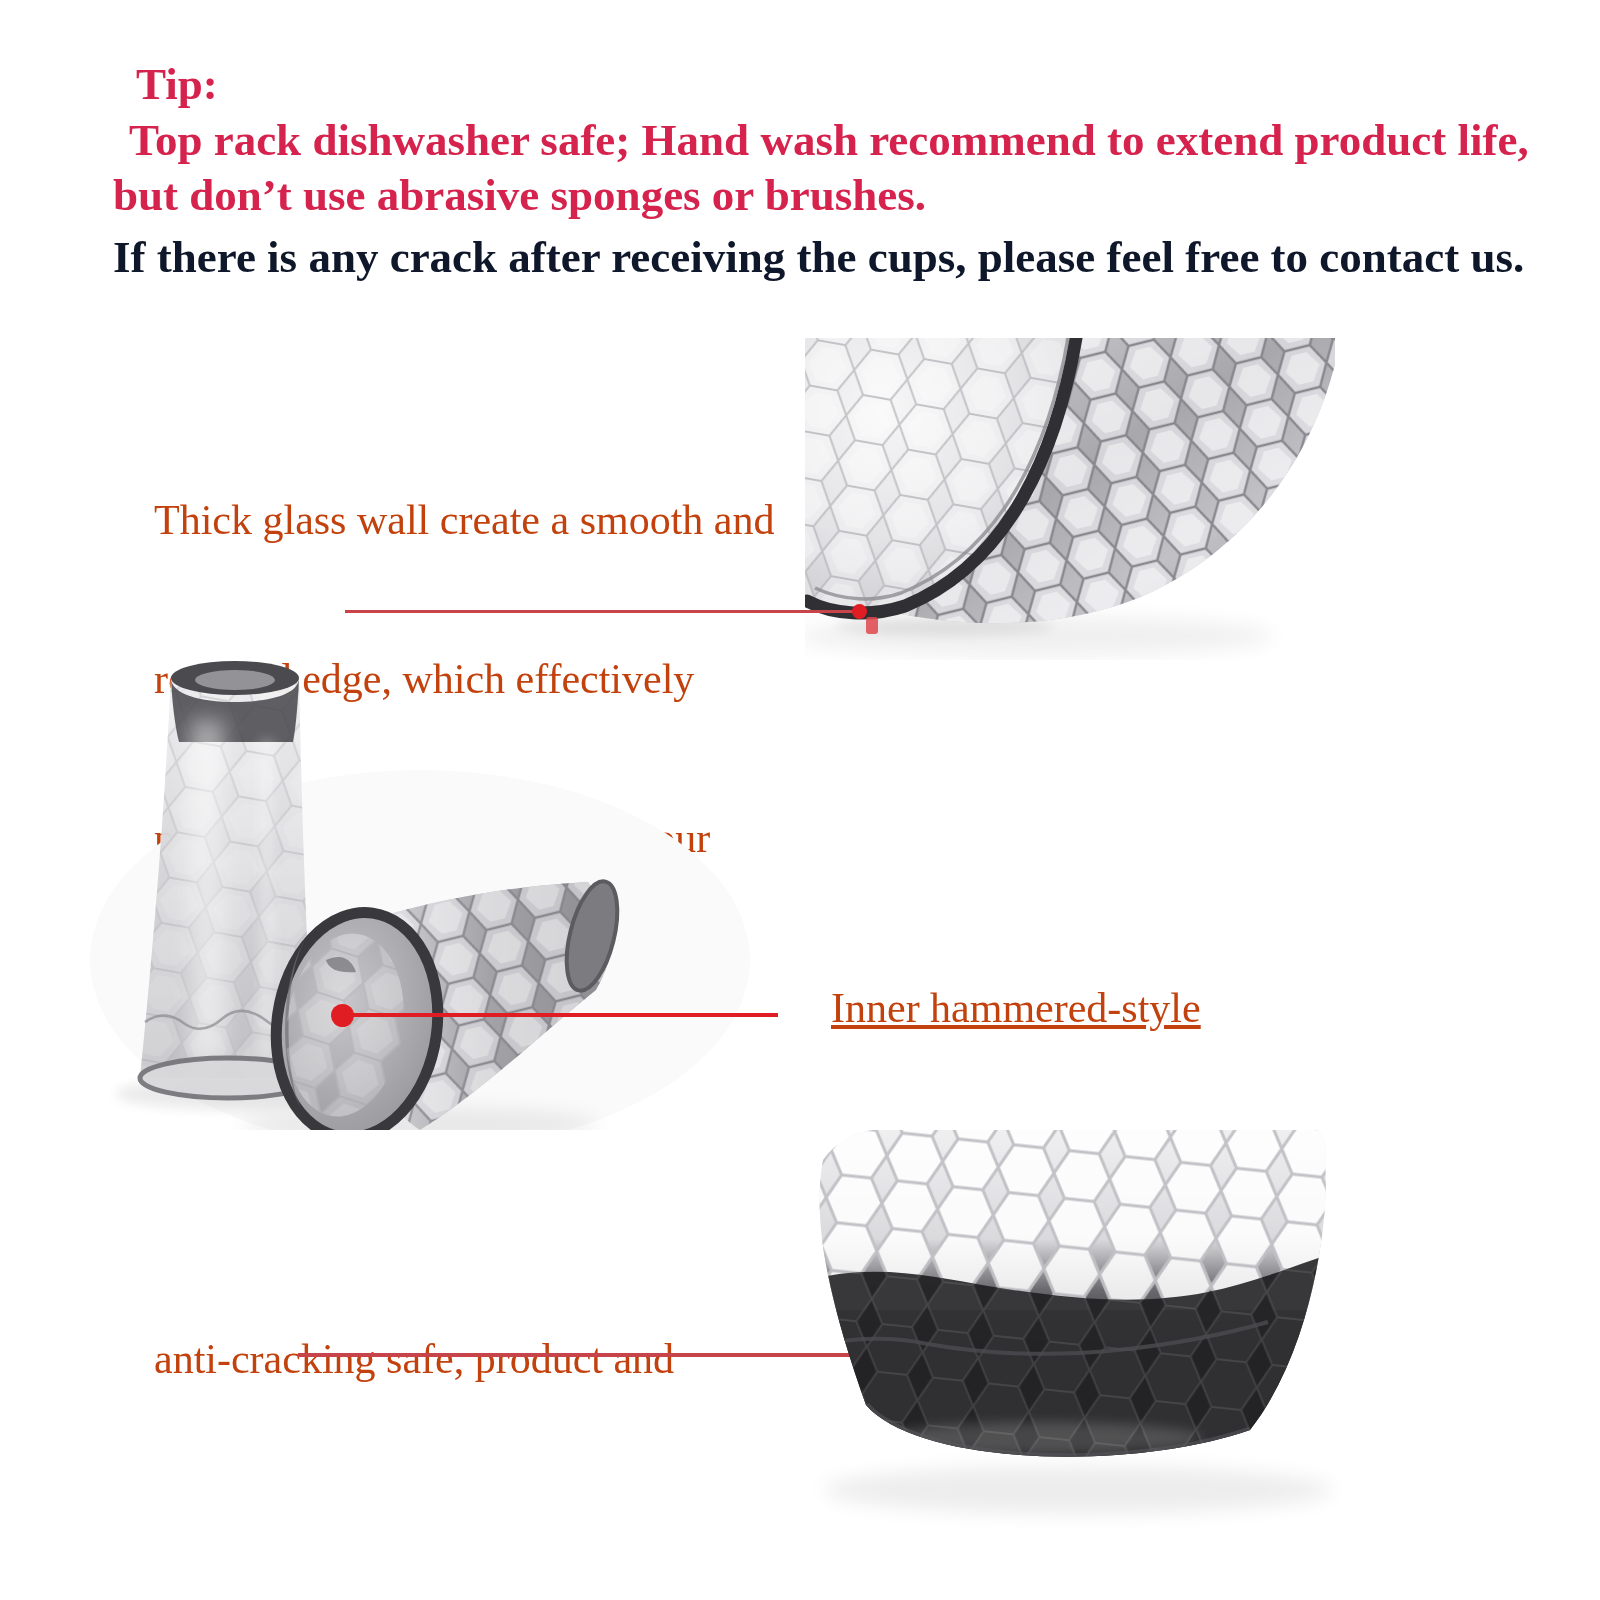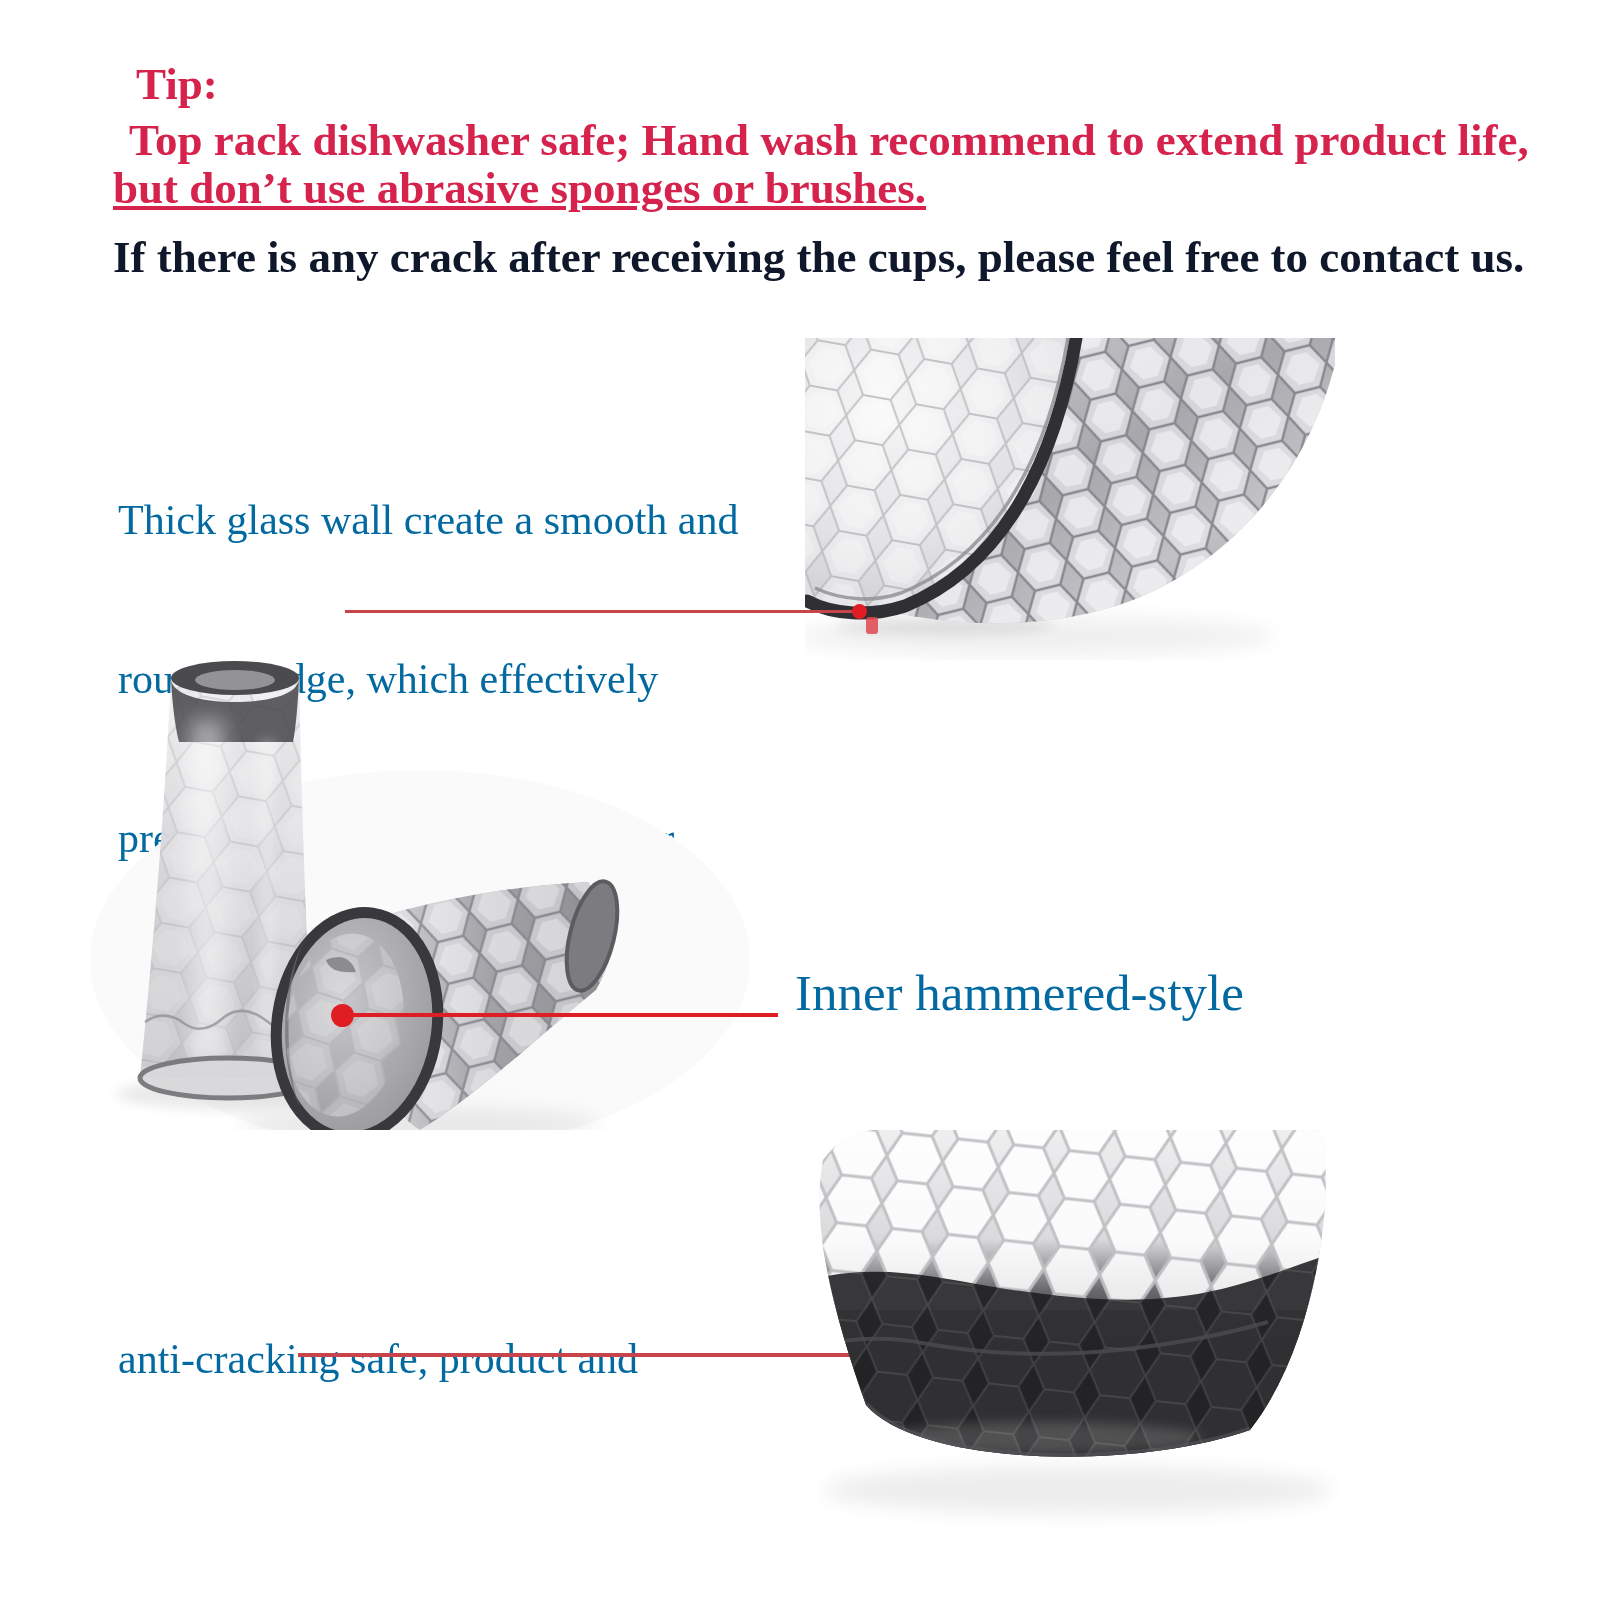--- a/index.html
+++ b/index.html
@@ -8,27 +8,27 @@
     font-family:"Liberation Serif","DejaVu Serif",serif;
   }
   .abs{position:absolute;}
   
   .tip-line{
     position:absolute;left:113px;white-space:pre-wrap;
     font-weight:bold;font-size:45px;line-height:1.1;color:#d6234d;letter-spacing:0px;
   }
   #tip-heading{top:60px;margin-left:23px;}
   #tip-l1{top:116px;margin-left:16px;}
-  #tip-l2{top:164px;text-decoration:underline;}
+  #tip-l2{top:171px;}
   #tip-contact{top:233px;color:#0f172a;}
   
-  .para{position:absolute;color:#0369a1;white-space:pre-wrap;}
+  .para{position:absolute;color:#c2410c;white-space:pre-wrap;margin-left:36px;}
   .para .pl{display:block;}
   #thick-text{left:118px;top:388px;font-size:42px;line-height:53px;}
-  #inner-label{left:795px;top:965px;font-size:51px;line-height:1.1;}
+  #inner-label{left:795px;top:985px;font-size:42px;line-height:1.1;text-decoration:underline;}
   #heavy-text{left:118px;top:1222px;font-size:42px;line-height:55px;}
   
   .ann-line{position:absolute;background:#c8444b;}
   .ann-dot{position:absolute;background:#e11d24;border-radius:50%;}
   #ln1{left:345px;top:610px;width:510px;height:3px;}
   #dot1{left:852px;top:604px;width:15px;height:15px;}
   #frag1{left:866px;top:617px;width:12px;height:17px;background:#e0484e;border-radius:3px;position:absolute;opacity:.85;}
   #dot2{left:331px;top:1004px;width:23px;height:23px;}
   #ln2{left:350px;top:1013px;width:428px;height:4px;background:#e11d24;}
   #ln3{left:298px;top:1353px;width:578px;height:4px;}

